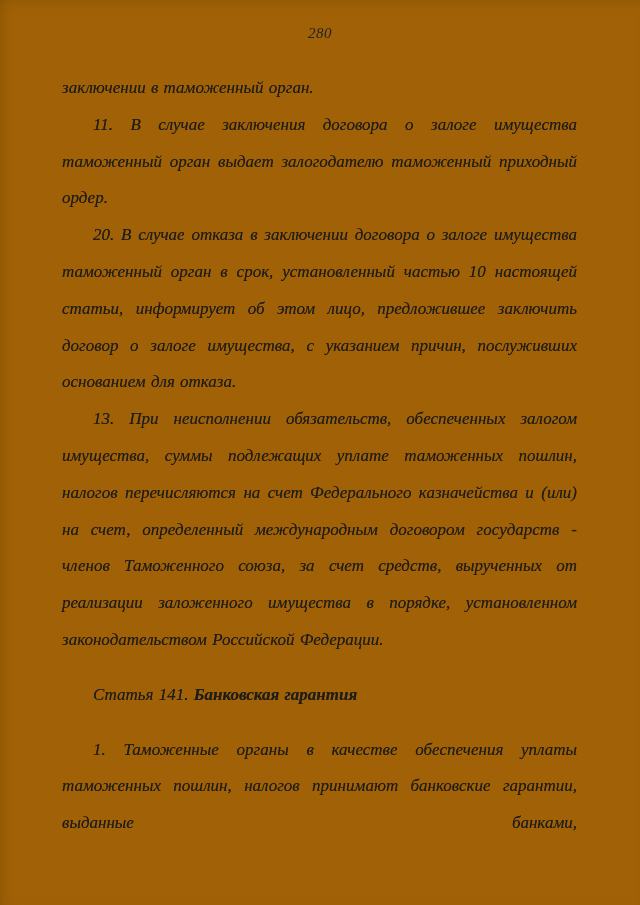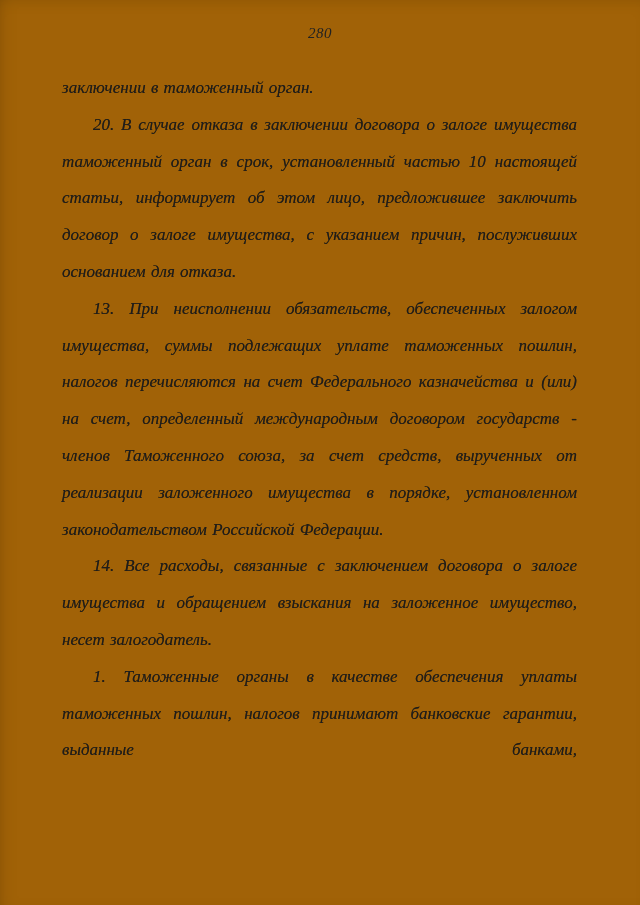--- a/index.html
+++ b/index.html
@@ -71,24 +71,25 @@
 <body>
 
 <div class="page">
 
   <div class="page-number">280</div>
 
   <main class="content">
 
     <p class="para no-indent">заключении в таможенный орган.</p>
 
+    <p class="para">11. В случае заключения договора о залоге имущества таможенный орган выдает залогодателю таможенный приходный ордер.</p>
 
     <p class="para">20. В случае отказа в заключении договора о залоге имущества таможенный орган в срок, установленный частью 10 настоящей статьи, информирует об этом лицо, предложившее заключить договор о залоге имущества, с указанием причин, послуживших основанием для отказа.</p>
 
     <p class="para">13. При неисполнении обязательств, обеспеченных залогом имущества, суммы подлежащих уплате таможенных пошлин, налогов перечисляются на счет Федерального казначейства и (или) на счет, определенный международным договором государств - членов Таможенного союза, за счет средств, вырученных от реализации заложенного имущества в порядке, установленном законодательством Российской Федерации.</p>
 
-    <p class="para">14. Все расходы, связанные с заключением договора о залоге имущества и обращением взыскания на заложенное имущество, несет залогодатель.</p>
 
+    <p class="para heading"><span>Статья 141. </span><b>Банковская гарантия</b></p>
 
     <p class="para justify-last">1. Таможенные органы в качестве обеспечения уплаты таможенных пошлин, налогов принимают банковские гарантии, выданные банками,</p>
 
   </main>
 </div>
 
 </body></html>

